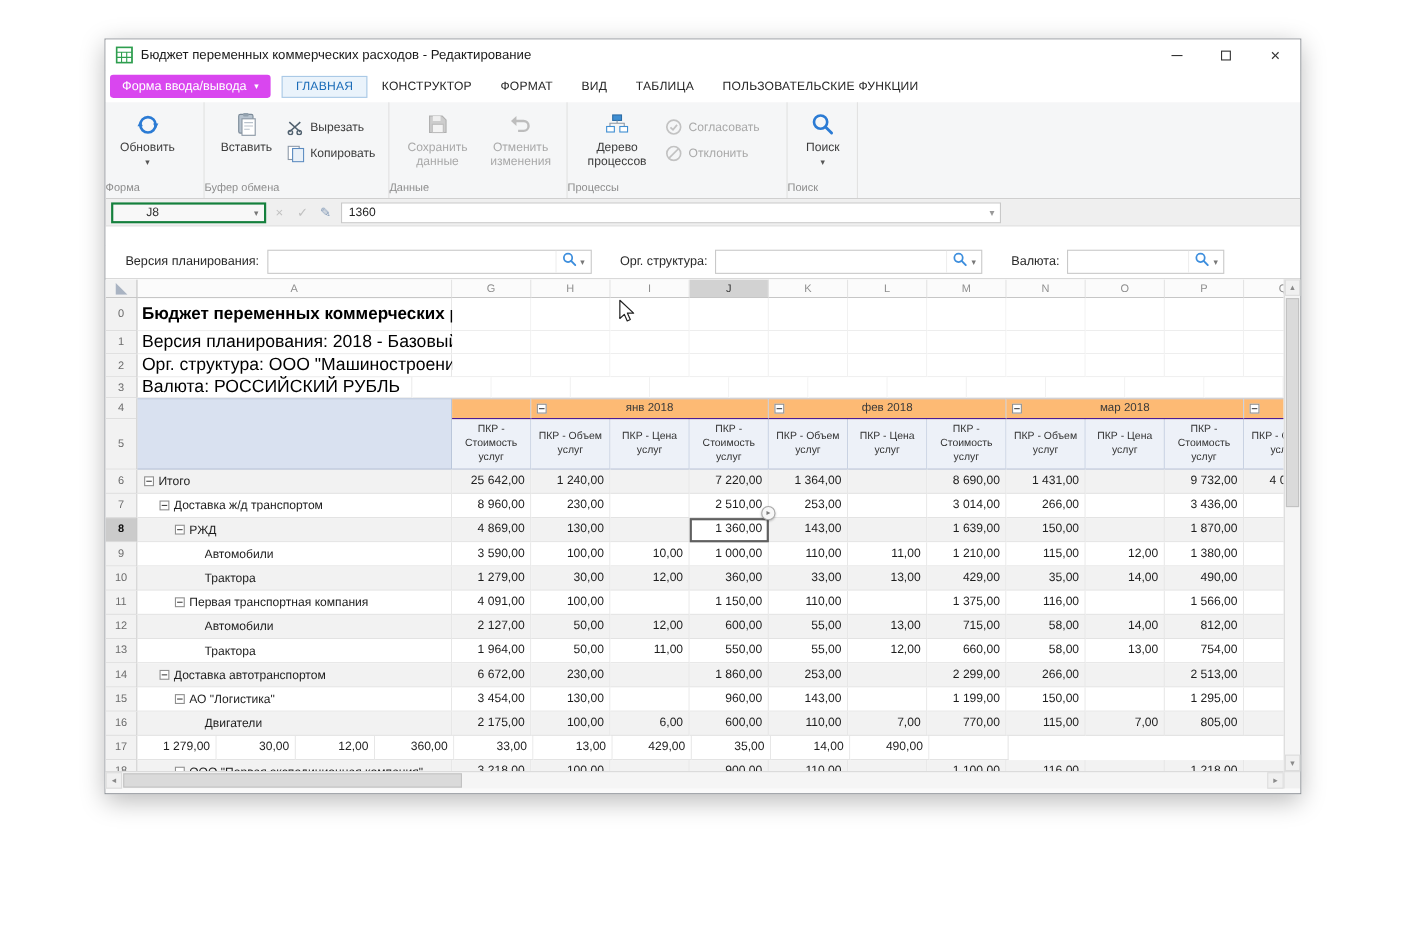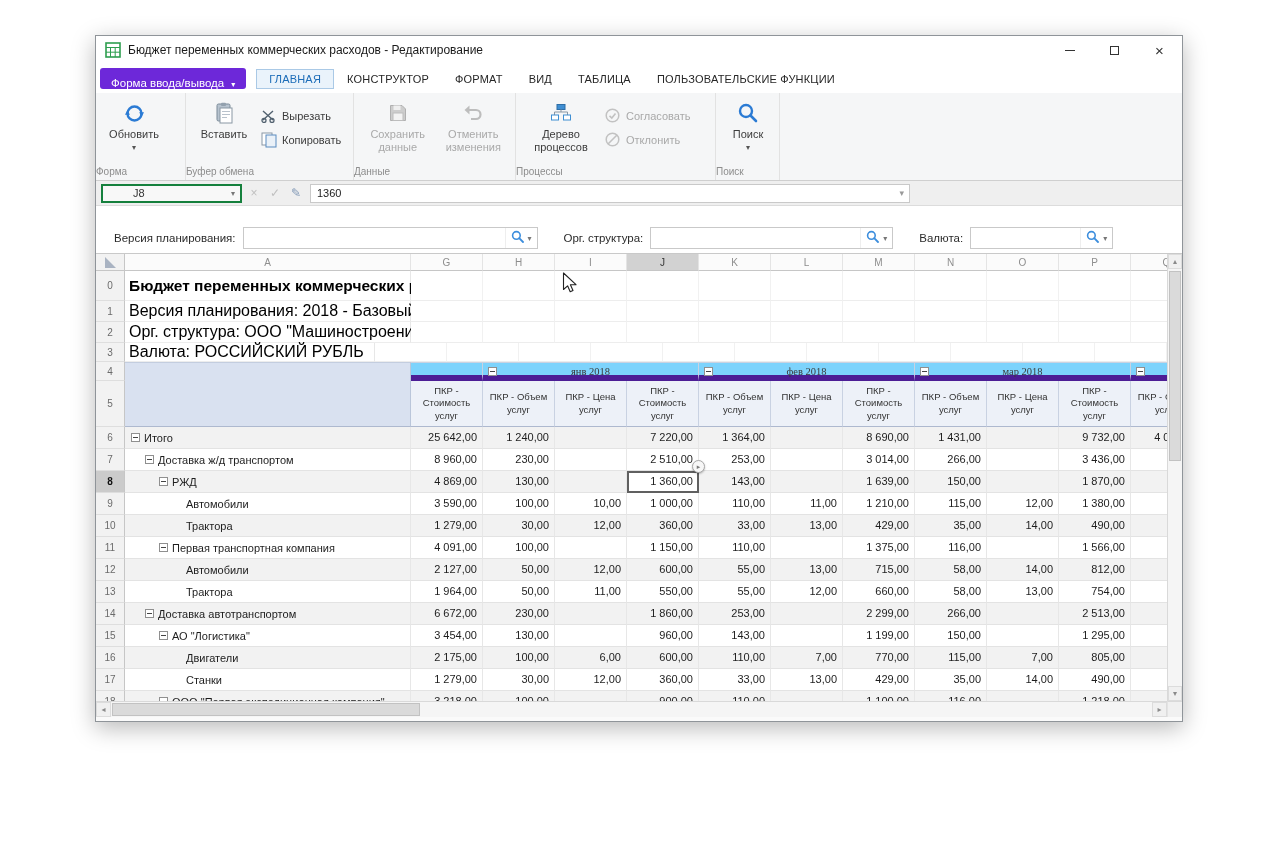--- a/index.html
+++ b/index.html
@@ -13,21 +13,21 @@
   .app-icon { display:flex; }
   .title { font-size:12px; color:#1a1a1a; margin-left:7px; white-space:nowrap; }
   .spacer { flex:1; }
   .winbtn { width:45px; height:100%; display:flex; align-items:center; justify-content:center; color:#333; }
   .glyph-min { width:10px; height:1px; background:#333; display:block; }
   .glyph-max { width:9px; height:9px; border:1px solid #333; display:block; }
   .glyph-close { font-size:15px; line-height:1; }
 
   
   .tabrow { height:29px; display:flex; align-items:center; background:#fff; padding-left:4px; flex:none; }
-  .formio { height:21px; background:#6d28d9; border-radius:3px; color:#fff; display:flex; align-items:flex-end;
+  .formio { height:21px; background:#d946ef; border-radius:3px; color:#fff; display:flex; align-items:center;
             padding:0 11px; font-size:11.5px; gap:7px; }
   .fio-caret { font-size:8px; }
   .tabs { display:flex; align-items:center; margin-left:10px; height:100%; }
   .tab { padding:4px 13px; font-size:11px; color:#262626; letter-spacing:.2px; white-space:nowrap; }
   .tab.active { color:#1b6cb8; background:#eaf3fb; border:1px solid #aac9e6; padding:3px 12px; }
 
   
   .ribbon { height:88px; background:#f5f6f7; border-bottom:1px solid #cfcfcf; display:flex; flex:none; }
   .rgroup { position:relative; border-right:1px solid #e2e2e2; flex:none; }
   .rbody { display:flex; align-items:flex-start; padding:6px 4px 0 6px; height:68px; }
@@ -86,22 +86,22 @@
             border-right:1px solid #e7e7e7; border-bottom:1px solid #ededed; }
   .sheet-title { font-weight:bold; font-size:15.5px; color:#000; }
 
   .band { display:flex; height:65px; }
   .band-rn { width:29px; flex:none; display:flex; flex-direction:column; }
   .band-rn .rn { width:29px; }
   .a-head { width:286px; flex:none; background:#d9e1f0; border-top:1px solid #c3cddf; border-right:1px solid #bac6da;
             border-bottom:1px solid #aeb9cf; }
   .vhead { display:flex; flex-direction:column; }
   .group-row { display:flex; height:19px; }
-  .gcell { position:relative; background:#7dd3fc; border-top:1px solid #c9d2e2; border-right:1px solid #c9d2e2;
-           border-bottom:6px solid #4c1d95; flex:none;font-family:Liberation Serif, serif; }
+  .gcell { position:relative; background:#fdba74; border-top:1px solid #c9d2e2; border-right:1px solid #c9d2e2;
+           border-bottom:1px solid #4c1d95; flex:none; }
   .glabel { position:absolute; left:0; right:0; top:0; bottom:0; text-align:center; line-height:17px; font-size:10.5px; color:#3a3a3a; }
   .metric-row { display:flex; height:46px; }
   .mcell { flex:none; background:#edf1f8; border-right:1px solid #c9d2e2; border-bottom:1px solid #aeb9cf;
            display:flex; align-items:center; justify-content:center; text-align:center; font-size:9.5px; line-height:1.3;
            color:#333; padding:2px 3px; }
 
   .sh-row.data { height:22px; }
   .stripe .sh-cell { background:#f2f2f2; }
   .a-cell { width:286px; display:flex; align-items:center; }
   .rowlabel { white-space:nowrap; overflow:hidden; }
@@ -671,23 +671,20 @@
           <div class="sh-cell num" style="width: 72px;">110,00</div>
           <div class="sh-cell num" style="width: 72px;">7,00</div>
           <div class="sh-cell num" style="width: 72px;">770,00</div>
           <div class="sh-cell num" style="width: 72px;">115,00</div>
           <div class="sh-cell num" style="width: 72px;">7,00</div>
           <div class="sh-cell num" style="width: 72px;">805,00</div>
           <div class="sh-cell num" style="width: 72px;"></div>
         </div>
         <div class="sh-row data">
           <div class="rn">17</div>
-          <div class="sh-cell a-cell" style="padding-left: 61px;">
-            <span class="rowlabel">Станки</span>
-          </div>
           <div class="sh-cell num" style="width: 72px;">1 279,00</div>
           <div class="sh-cell num" style="width: 72px;">30,00</div>
           <div class="sh-cell num" style="width: 72px;">12,00</div>
           <div class="sh-cell num" style="width: 72px;">360,00</div>
           <div class="sh-cell num" style="width: 72px;">33,00</div>
           <div class="sh-cell num" style="width: 72px;">13,00</div>
           <div class="sh-cell num" style="width: 72px;">429,00</div>
           <div class="sh-cell num" style="width: 72px;">35,00</div>
           <div class="sh-cell num" style="width: 72px;">14,00</div>
           <div class="sh-cell num" style="width: 72px;">490,00</div>

